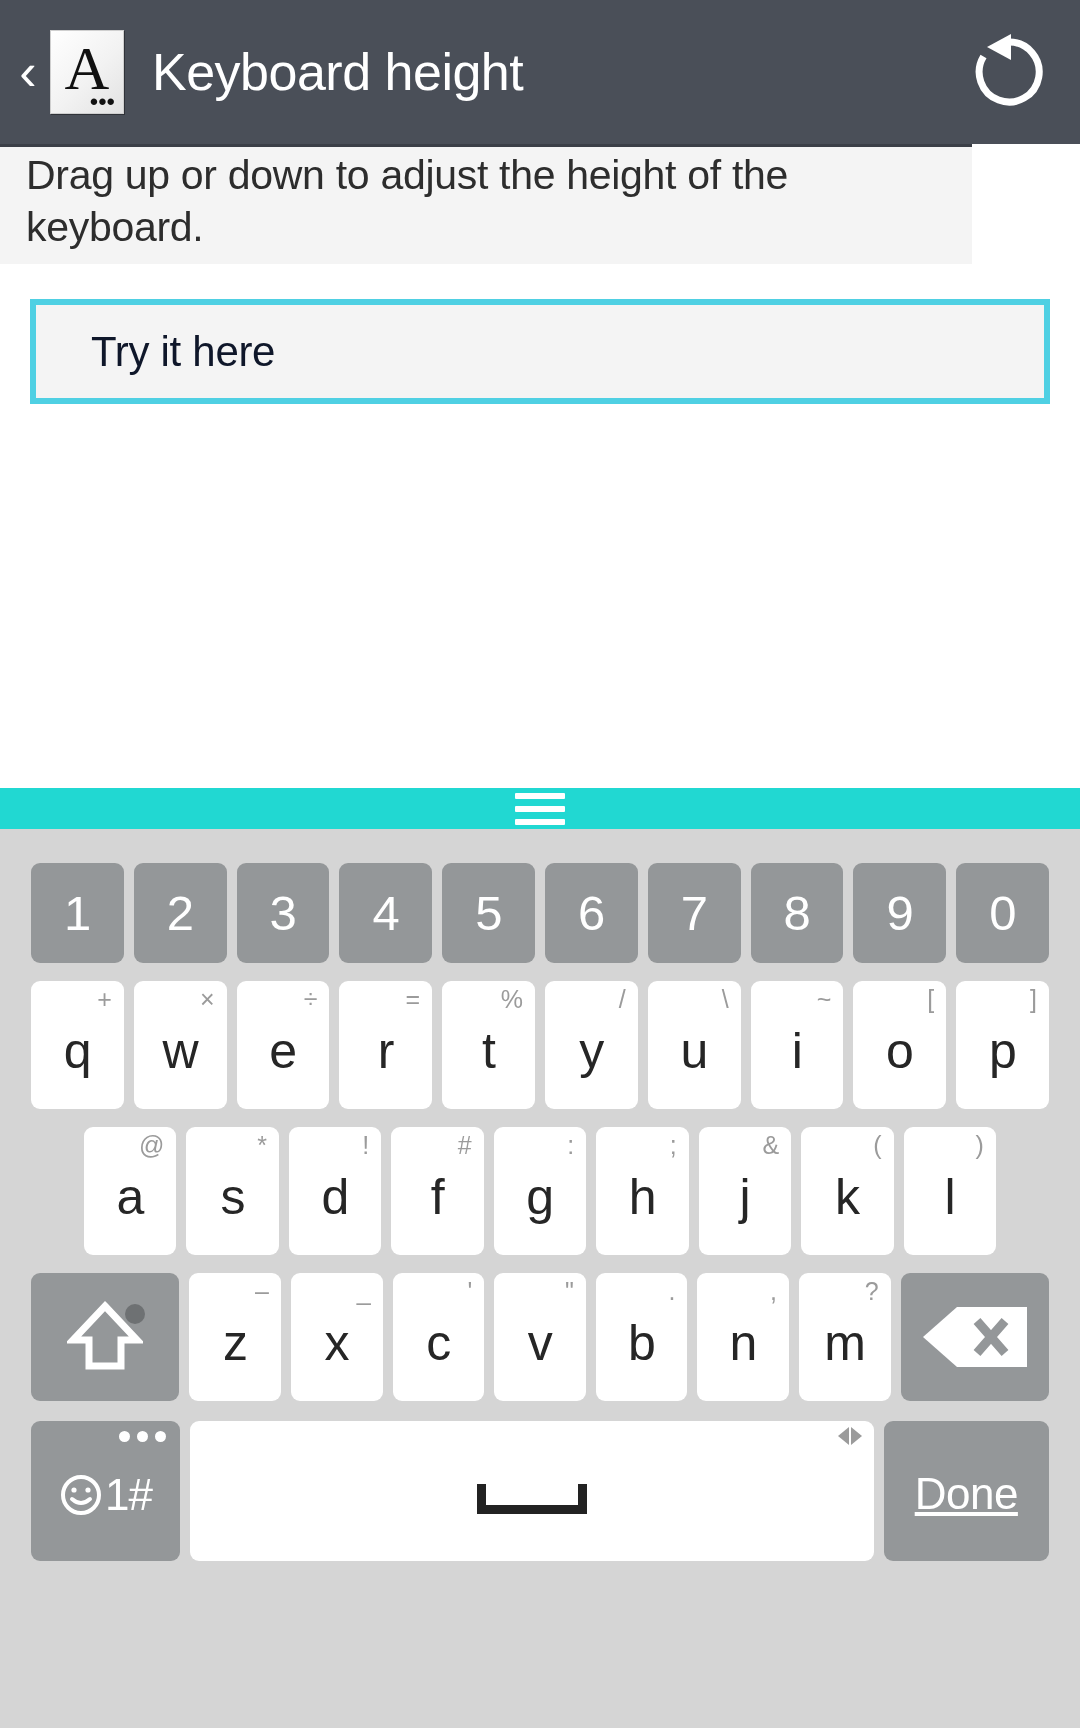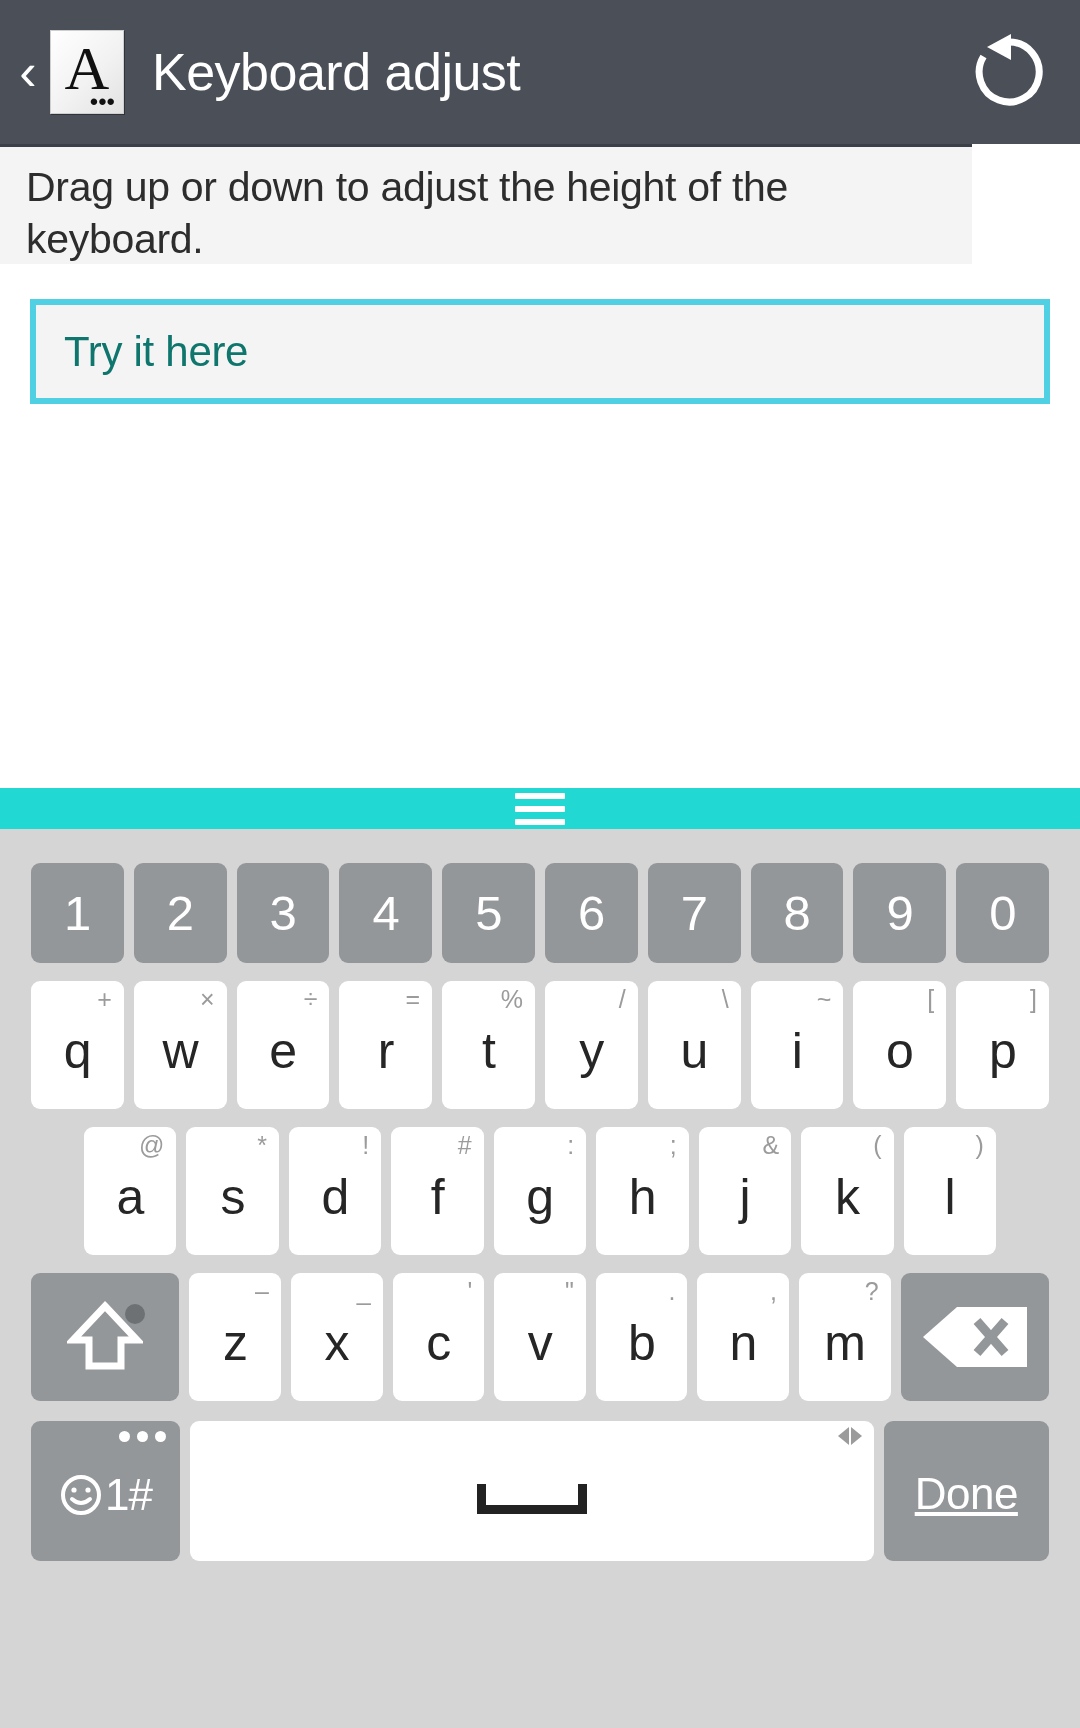--- a/index.html
+++ b/index.html
@@ -88,21 +88,21 @@
   }
 
   
   .instruction-panel {
     position: absolute;
     left: 0; top: 144px;
     width: 972px;
     height: 120px;
     background: #f4f4f4;
     border-top: 3px solid #3b3f47;
-    padding: 14px 26px 0 26px;
+    padding: 2px 26px 0 26px;
   }
   .instruction-text {
     font-size: 41px;
     line-height: 1.28;
     color: #2d2d2d;
     letter-spacing: -0.3px;
   }
 
   
   .field-zone {
@@ -119,22 +119,23 @@
     width: 1020px;
     height: 105px;
     background: #f4f4f4;
     border: 6px solid #4fd0e3;
     display: flex;
     align-items: center;
     padding-left: 28px;
   }
   .try-field .placeholder {
     font-size: 42px;
-    color: #0f766e;
+    color: #0f172a;
     letter-spacing: -0.3px;
+    margin-left: 27px;
   }
 
   
   .drag-bar {
     position: absolute;
     left: 0; top: 788px;
     width: 1080px;
     height: 41px;
     background: #21d8d2;
     display: flex;
@@ -295,21 +296,21 @@
 <div id="screen">
 
   <div class="titlebar">
     <div class="back-chevron">‹</div>
 
     <div class="app-icon">
       <span class="glyph-a">A</span>
       <span class="glyph-dots">•••</span>
     </div>
 
-    <div class="title-text">Keyboard adjust</div>
+    <div class="title-text">Keyboard height</div>
 
     <div class="reset-btn">
       <svg width="88" height="88" viewBox="0 0 88 88">
         <path d="M44 14 A30 30 0 1 1 18.5 28.5" fill="none" stroke="#ffffff" stroke-width="7" stroke-linecap="butt"></path>
         <polygon points="46,6 46,32 22,19" fill="#ffffff"></polygon>
       </svg>
     </div>
   </div>
 
   <div class="instruction-panel">

